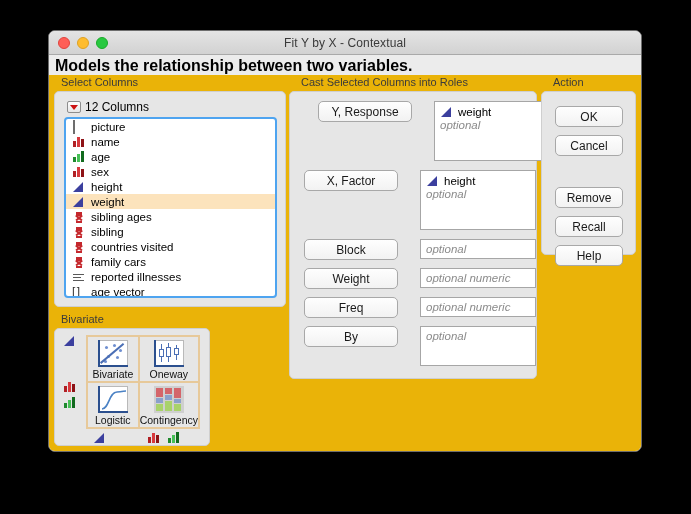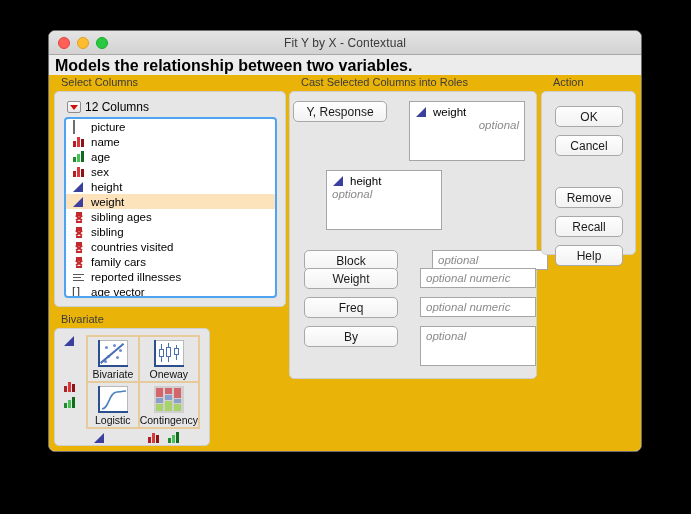--- a/index.html
+++ b/index.html
@@ -455,44 +455,45 @@
             <span style="position:absolute;left:20px;top:18px;width:7px;height:7px;background:#a8d26a;"></span>
           </div>
           <div class="cap">Contingency</div>
         </div>
 
       </div>
     </div>
 
     <div class="group-label" id="cast-label">Cast Selected Columns into Roles</div>
     <div class="group-box" id="cast-box">
-        <div class="role-row" style="left: 3px; top: 9px; text-align: right;">
+        <div class="role-row" style="left: 28px; top: 9px;">
           <div class="role-btn">Y, Response</div>
           <div class="role-field" style="width: 116px; height: 60px;">
             <div class="role-item">
               <span class="col-icon">
                 <span class="ic-tri"></span>
               </span>
               <span>weight</span>
             </div>
             <div class="ph">optional</div>
           </div>
         </div>
         <div class="role-row" style="left: 14px; top: 78px;">
+          <div class="role-btn">X, Factor</div>
           <div class="role-field" style="width: 116px; height: 60px;">
             <div class="role-item">
               <span class="col-icon">
                 <span class="ic-tri"></span>
               </span>
               <span>height</span>
             </div>
             <div class="ph">optional</div>
           </div>
         </div>
-        <div class="role-row" style="left: 14px; top: 158px; gap: 12px;">
+        <div class="role-row" style="left: 14px; top: 147px;">
           <div class="role-btn">Block</div>
           <div class="role-field" style="width: 116px; height: 20px;">
             <div class="ph">optional</div>
           </div>
         </div>
         <div class="role-row" style="left: 14px; top: 176px;">
           <div class="role-btn">Weight</div>
           <div class="role-field" style="width: 116px; height: 20px;">
             <div class="ph">optional numeric</div>
           </div>

